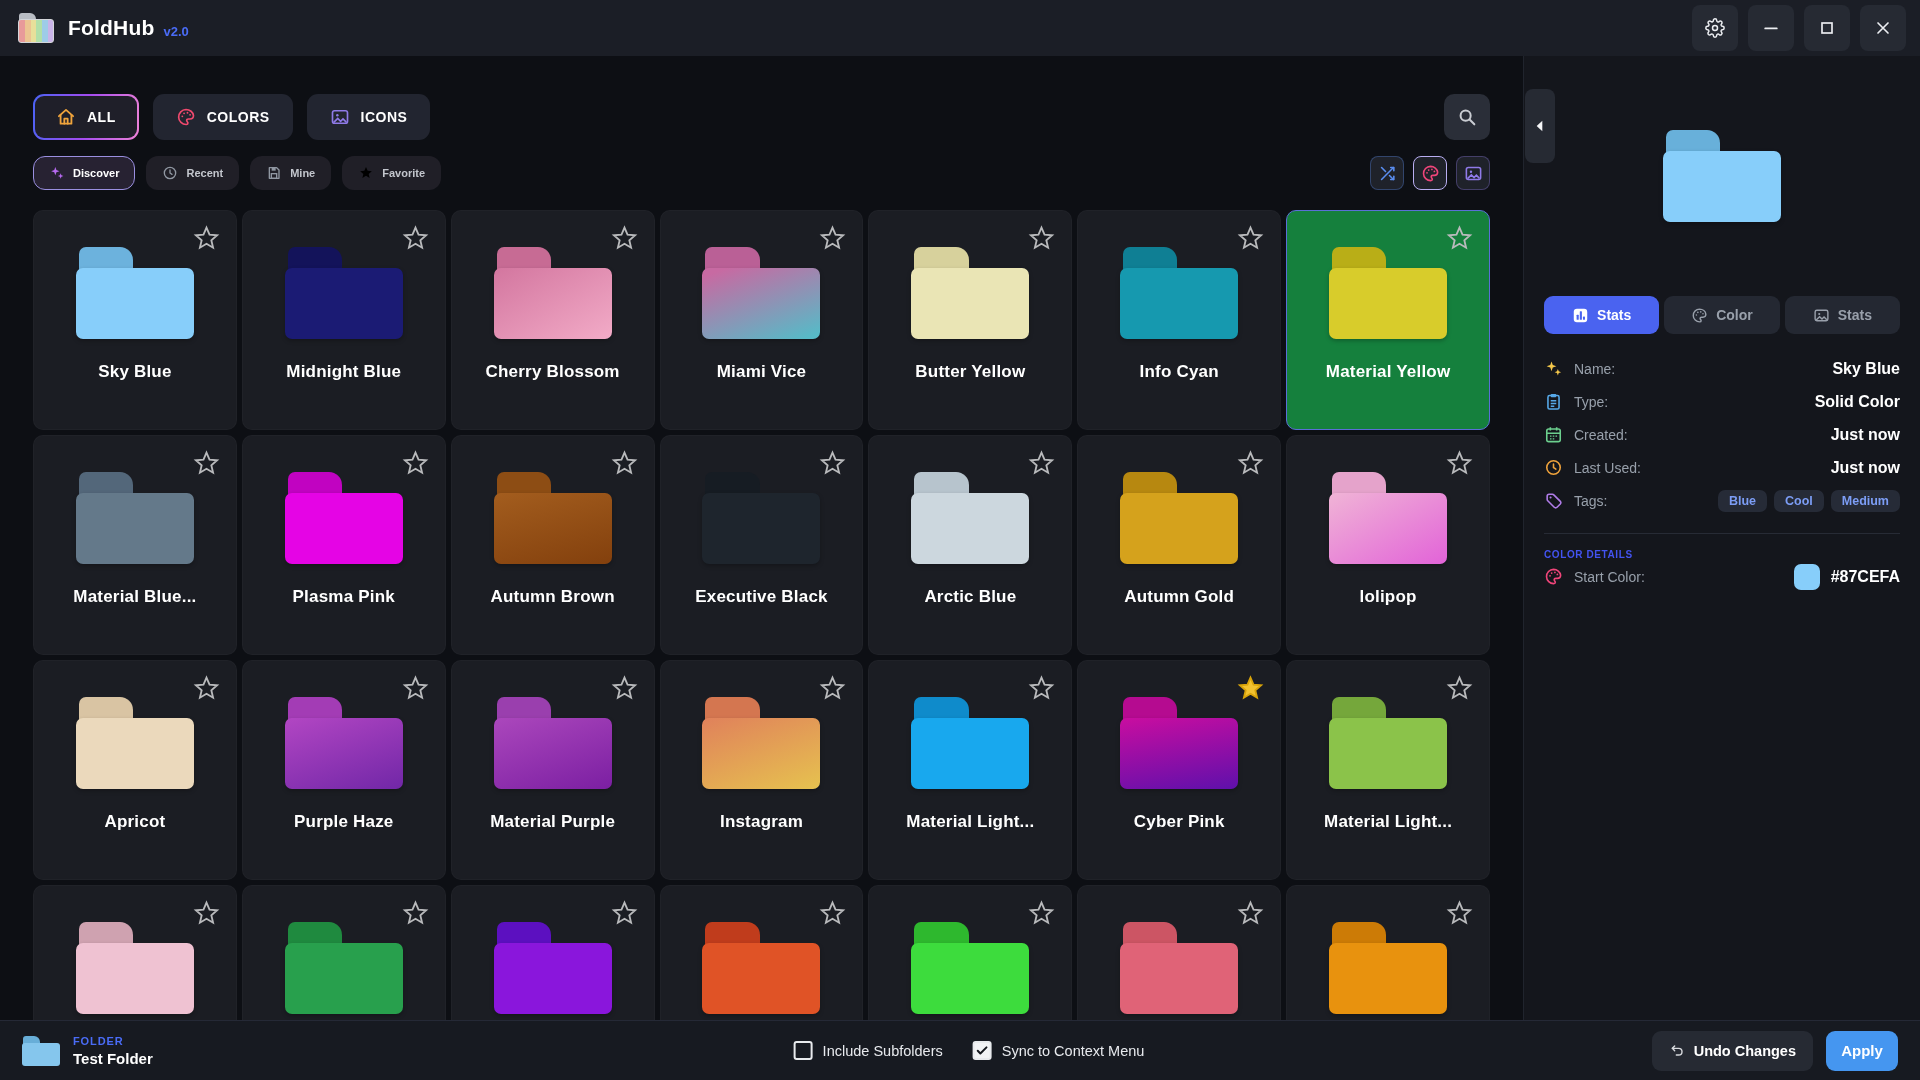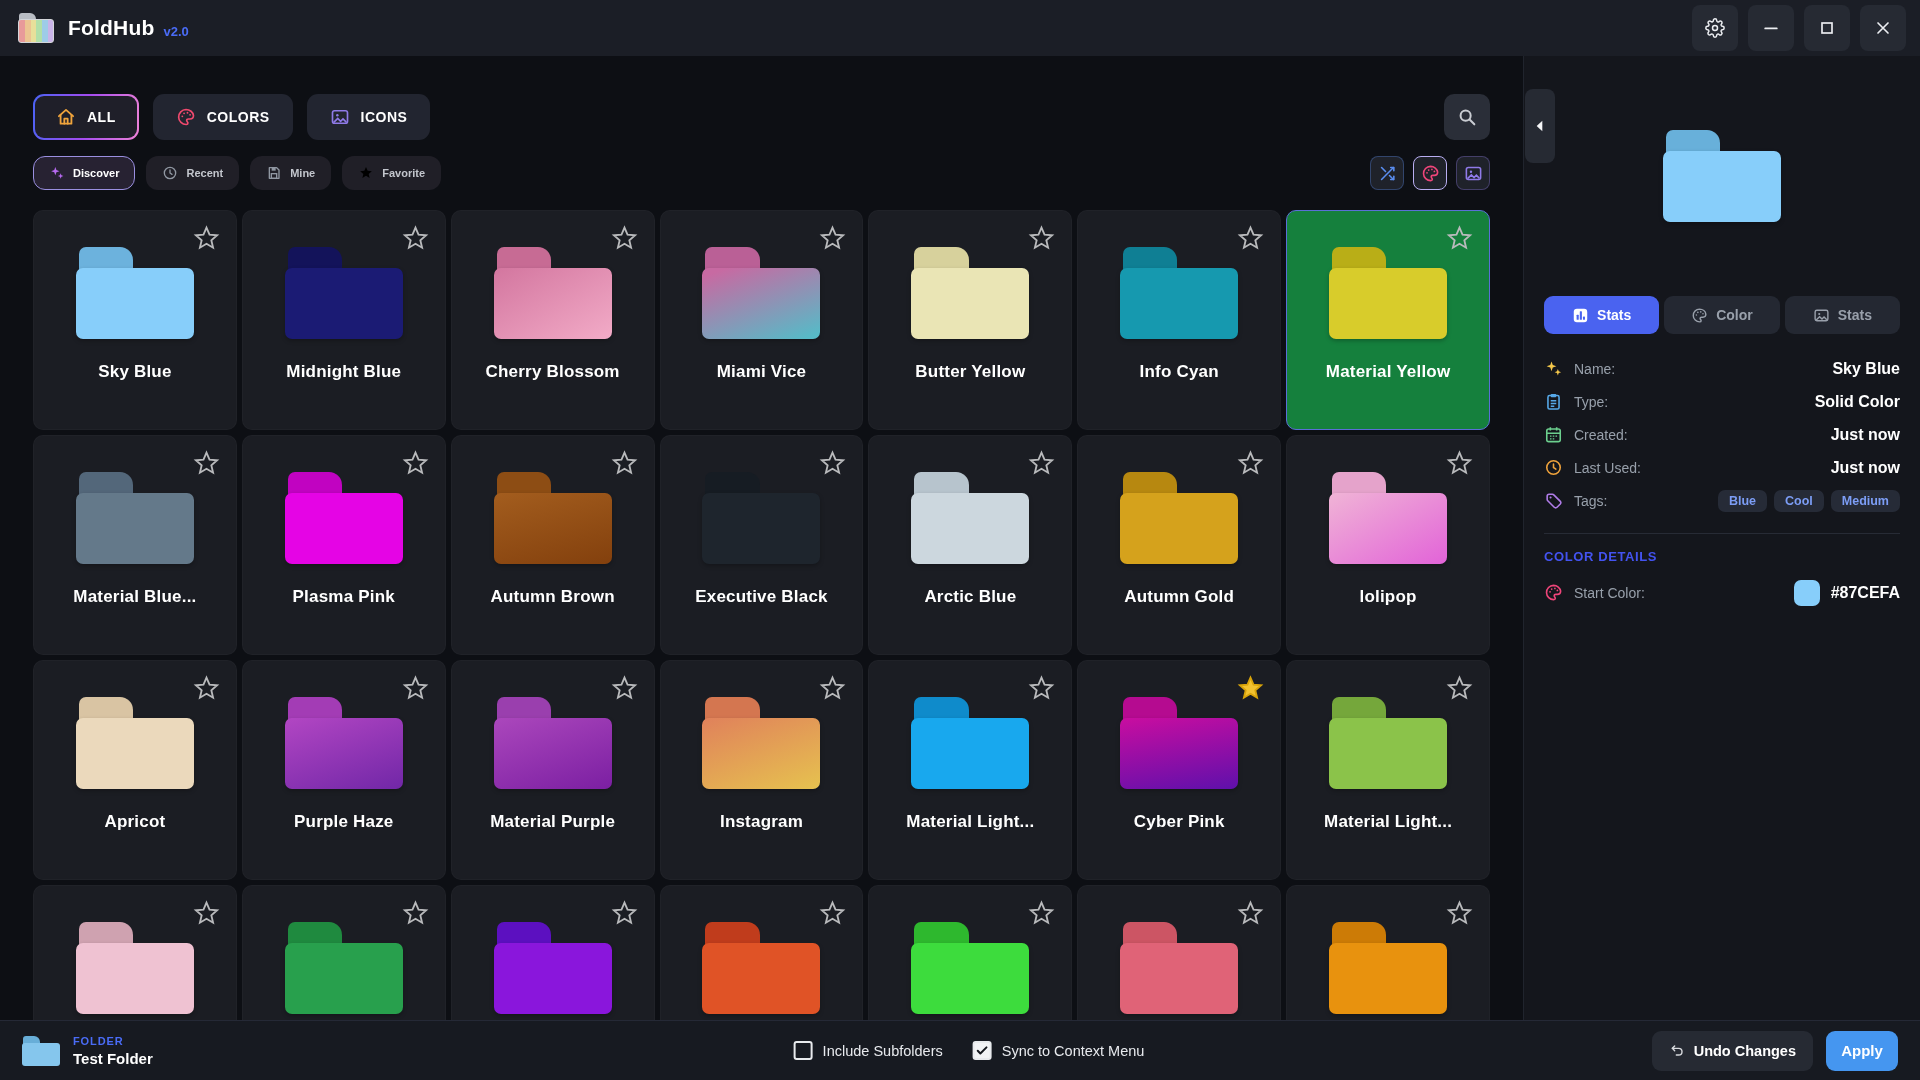--- a/index.html
+++ b/index.html
@@ -81,21 +81,21 @@
   .ptab .icn { width:17px; height:17px; }
   .detail-rows { margin-top:18px; }
   .drow { display:flex; align-items:center; height:33px; }
   .drow .icn { width:19px; height:19px; flex:none; }
   .dlabel { margin-left:11px; color:#98a0ab; font-size:14px; }
   .dvalue { margin-left:auto; font-size:16px; font-weight:800; color:#fff; }
   .chips { margin-left:auto; display:flex; }
   .chip { background:#262b37; color:#7c9df5; font-size:12.5px; font-weight:600;
     padding:4px 11px; border-radius:7px; margin-left:7px; }
   .divider { height:1px; background:#272b35; margin:16px 0 15px; }
-  .cd-heading { color:#4353f0; font-size:13px; font-weight:800; letter-spacing:.6px; margin-bottom:12px; }
+  .cd-heading { color:#4353f0; font-size:10px; font-weight:800; letter-spacing:.6px; }
   .swatch { width:26px; height:26px; border-radius:7px; margin-left:auto; }
   .swatch + .dvalue { margin-left:11px; }
 
   
   .footer { height:60px; background:#171a21; border-top:1px solid #252936; display:flex;
     align-items:center; padding:0 22px; flex:none; position:relative; }
   .footer-left { display:flex; align-items:center; gap:13px;justify-content:center; }
   .folder-sm { position:relative; width:38px; height:30px; }
   .folder-sm .f-tab { left:1px; height:14px; border-radius:3px 6px 0 0; }
   .folder-sm .f-body { top:7px; height:23px; border-radius:3px; box-shadow:none; }

